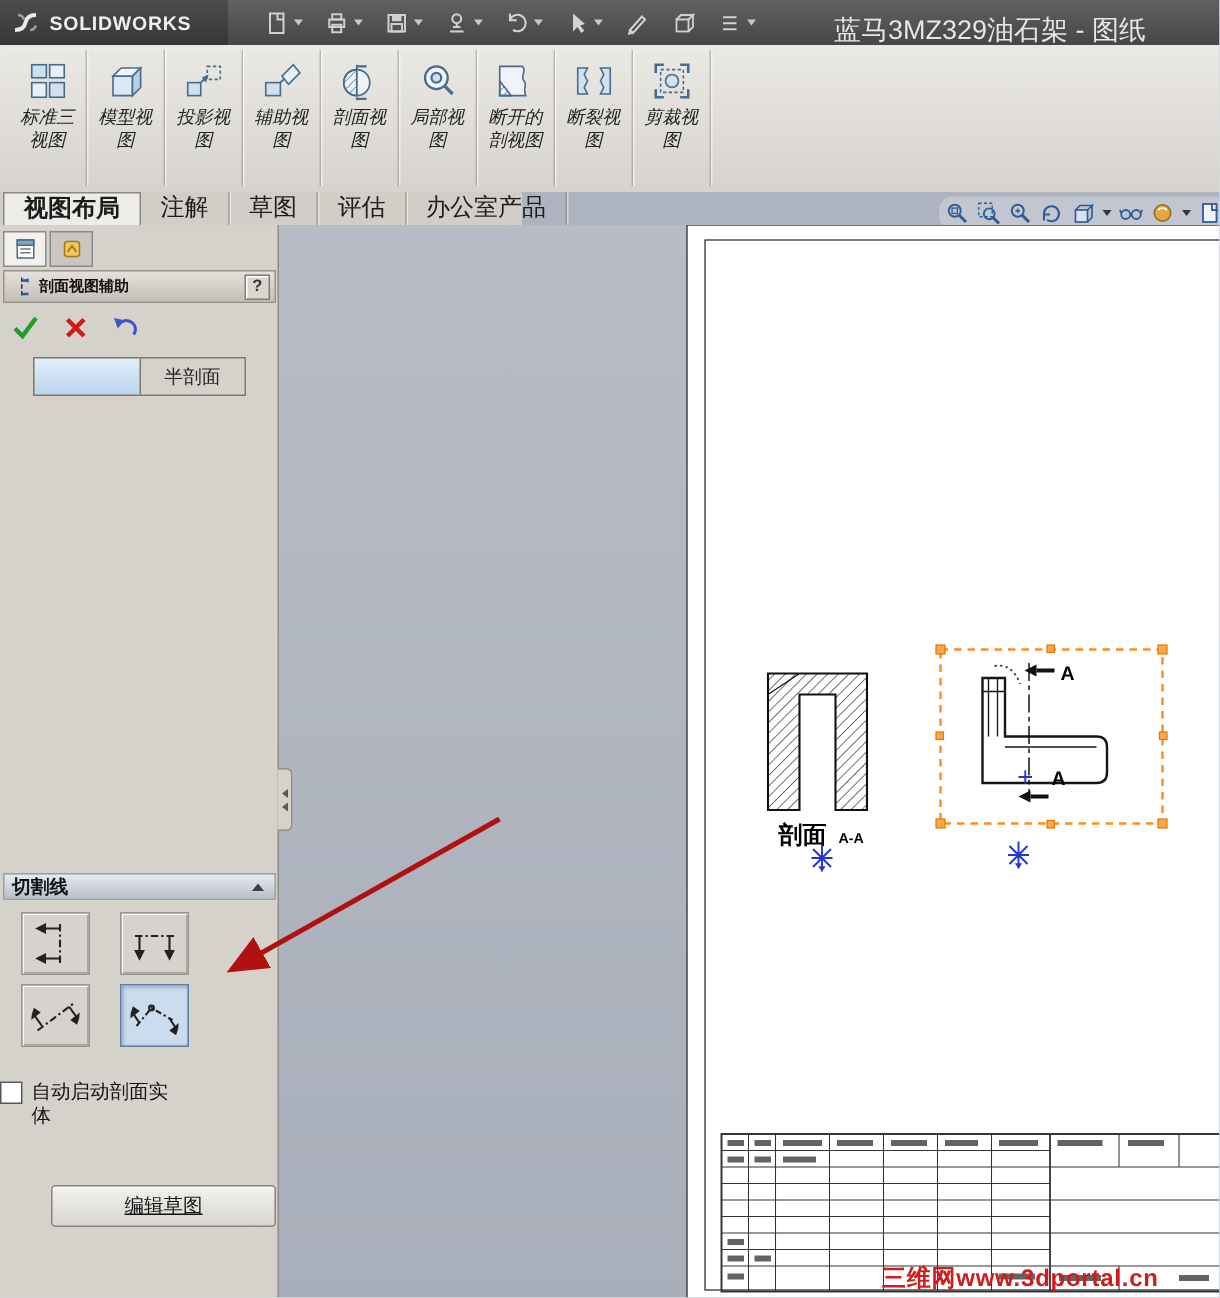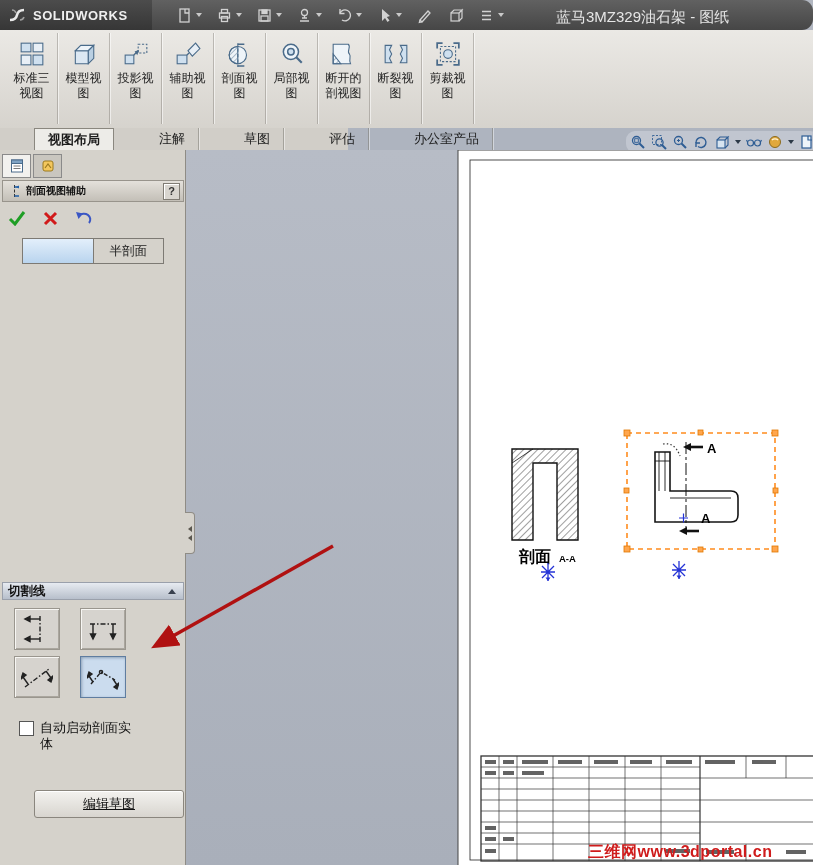--- a/index.html
+++ b/index.html
@@ -1,48 +1,48 @@
 <!DOCTYPE html>
 <html><head>
 <meta charset="utf-8">
 <style>
   html,body{margin:0;padding:0;}
   body{font-family:"Liberation Sans","DejaVu Sans",sans-serif;}
   .page{position:relative;width:813px;height:865px;overflow:hidden;background:#b2b7c1;}
 
   
   .titlebar{position:absolute;left:0;top:0;width:813px;height:30px;
-    background:linear-gradient(#616161,#464646);display:flex;align-items:center;border-radius:11px;}
+    background:linear-gradient(#616161,#464646);display:flex;align-items:center;}
   .tb-logo{width:152px;height:30px;background:linear-gradient(#4c4c4c,#363636);
     display:flex;align-items:center;padding-left:8px;box-sizing:border-box;}
   .tb-logo .mark{margin-right:5px;}
   .tb-logo .word{font-size:13px;letter-spacing:.5px;color:#efefef;font-weight:bold;}
   .tb-tools{display:flex;align-items:center;gap:14px;padding-left:24px;}
   .tbgrp{display:flex;align-items:center;gap:3px;}
   .caret{width:0;height:0;border-left:3.5px solid transparent;border-right:3.5px solid transparent;
     border-top:4px solid #c9c9c9;}
-  .tb-title{position:absolute;left:556px;top:8px;right:20px;color:#e6e6e6;font-size:15px;
+  .tb-title{position:absolute;left:556px;top:8px;right:20px;color:#e6e6e6;font-size:18px;
     white-space:nowrap;overflow:hidden;}
 
   
   .ribbon{position:absolute;left:0;top:30px;width:813px;height:112px;
-    background:linear-gradient(#ebe9e5,#d3d0ca);border-bottom:1px solid #9e9a92;box-sizing:border-box;}
+    background:linear-gradient(#ebe9e5,#d3d0ca);border-bottom:1px solid #9e9a92;box-sizing:border-box;font-style:italic;}
   .rb-row{display:flex;padding:3px 0 0 6px;}
   .rbtn{width:52px;height:91px;display:flex;flex-direction:column;align-items:center;
     border-right:1px solid rgba(130,127,120,.45);box-shadow:1px 0 0 rgba(255,255,255,.55);
     padding-top:8px;box-sizing:border-box;cursor:default;}
   .rbtn .ric{width:26px;height:26px;margin-bottom:4px;}
   .rbtn .l{font-size:12px;line-height:15px;color:#232323;}
 
   
   .tabstrip{position:absolute;left:0;top:128px;width:813px;height:22px;
     background:linear-gradient(to right,#d1cec8 0,#d1cec8 348px,#aeb4bf 348px);}
   .tabs{display:flex;height:22px;padding-left:2px;}
-  .tab{padding:0 13px;font-size:13px;line-height:21px;color:#1c1c1c;
-    border-right:1px solid rgba(120,117,110,.5);box-shadow:1px 0 0 rgba(255,255,255,.45);margin-left:32px;}
+  .tab{padding:0 13px;font-size:16px;line-height:21px;color:#1c1c1c;
+    border-right:1px solid rgba(120,117,110,.5);box-shadow:1px 0 0 rgba(255,255,255,.45);}
   .tab.active{background:#edece8;border:1px solid #8a877f;border-bottom:none;
     box-shadow:none;font-weight:bold;}
 
   
   .viewbar{position:absolute;left:626px;top:131px;height:20px;display:flex;align-items:center;gap:5px;
     padding:1px 4px;border-radius:9px;background:rgba(240,243,247,.30);}
   .vti{display:block;}
   .vcaret{width:0;height:0;border-left:3px solid transparent;border-right:3px solid transparent;
     border-top:4px solid #2c3947;}
 
@@ -81,21 +81,21 @@
   .infobox p{margin:0;font-size:15px;font-weight:bold;color:#16164a;line-height:19px;}
   .infobox p.sp{margin-top:19px;}
 
   .cutgrid{position:absolute;left:0;top:0;}
   .cut-btn{position:absolute;width:46px;height:42px;background:#d6d3ce;border:1px solid #9a968e;
     box-sizing:border-box;box-shadow:inset 1px 1px 0 #f7f6f3,inset -1px -1px 0 #aaa69e;
     display:flex;align-items:center;justify-content:center;}
   .cut-btn.pressed{background:#cbdcee;border-color:#5f7da0;
     box-shadow:inset 1px 1px 3px #8fa3b8;}
 
-  .chkrow{position:absolute;left:19px;top:570px;display:flex;}
+  .chkrow{position:absolute;left:0;top:570px;display:flex;}
   .chkbox{width:13px;height:13px;background:#fff;border:1px solid #555;margin-top:1px;}
   .chklab{margin-left:6px;width:96px;font-size:13px;line-height:16px;color:#111;}
 
   .editbtn{position:absolute;left:34px;top:640px;width:148px;height:26px;
     background:linear-gradient(#f3f2ef,#d8d5cf);border:1px solid #8a867e;border-radius:3px;
     font-size:13px;color:#111;display:flex;align-items:center;justify-content:center;
     box-shadow:inset 0 1px 0 #fff;text-decoration:underline;}
 
   .collapse{position:absolute;left:185px;top:512px;width:9px;height:40px;background:#d5d2cb;
     border:1px solid #8f8c85;border-left:none;border-radius:0 4px 4px 0;z-index:5;

